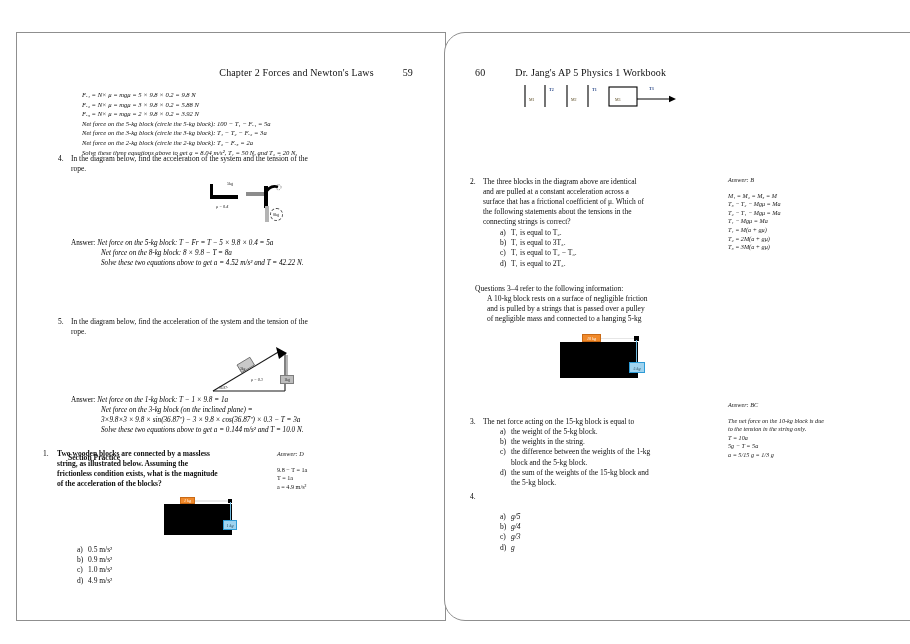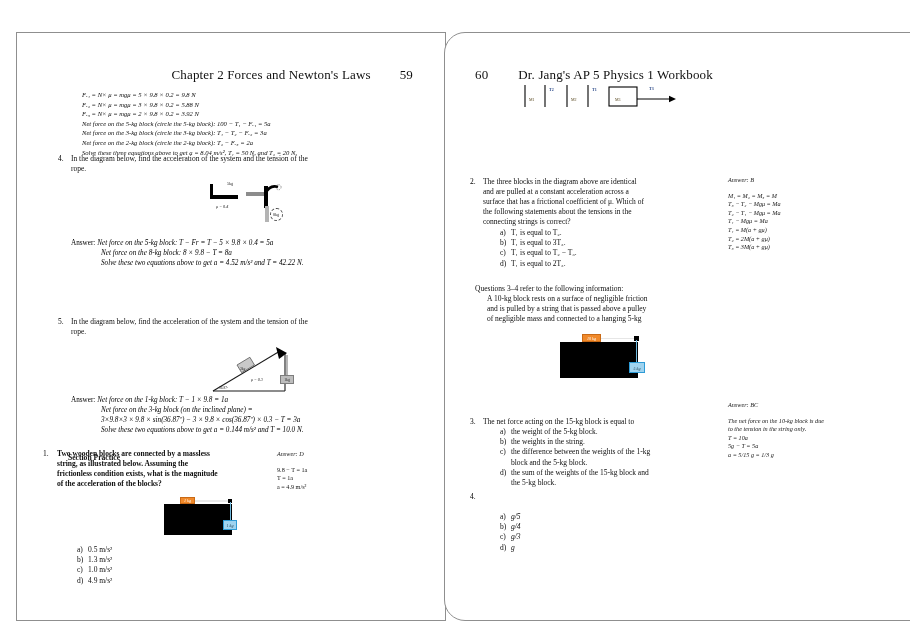--- a/index.html
+++ b/index.html
@@ -23,21 +23,21 @@
     border: 1px solid #8f8f8f;
   }
   #page-left  { left: 16px;  width: 430px; }
   #page-right { left: 444px; width: 519px; border-radius: 21px; }
 
   .page-inner { position: relative; width: 100%; height: 100%; }
 
   
   .runhead {
     position: absolute;
-    font-size: 13px;
+    font-size: 10px;
     color: #101010;
     letter-spacing: .15px;
     white-space: nowrap;
   }
   #rh-left  { top: 34px; right: 32px; }
   #rh-left .chap   { margin-right: 7px; }
   #rh-left .pgno   { margin-left: 22px; }
   #rh-right { top: 34px; left: 30px; }
   #rh-right .pgno  { margin-right: 30px; }
 
@@ -241,21 +241,21 @@
         <div class="blkbox" style="left:7px; top:9px; width:68px; height:31px;"></div>
         <div class="tag-orange" style="left:23px; top:2px; width:15px; height:7px;">1 kg</div>
         <div class="line" style="left:38px; top:5.4px; width:34px; height:1.2px; background:#e9e9e9;"></div>
         <div class="blkbox" style="left:71px; top:4px; width:4px; height:4px;"></div>
         <div class="line" style="left:73px; top:7px; width:1.1px; height:20px; background:#6fb9de;"></div>
         <div class="tag-blue" style="left:66px; top:25px; width:14px; height:10px; line-height:10px;">1 kg</div>
       </div>
 
       <div class="blk choices" style="left:60px; top:512px;">
         <div><span class="lbl">a)</span><span>0.5 m/s²</span></div>
-        <div><span class="lbl">b)</span><span>1.3 m/s²</span></div>
+        <div><span class="lbl">b)</span><span>0.9 m/s²</span></div>
         <div><span class="lbl">c)</span><span>1.0 m/s²</span></div>
         <div><span class="lbl">d)</span><span>4.9 m/s²</span></div>
       </div>
 
     </div>
   </div>
 
   <div class="page" id="page-right">
     <div class="page-inner">
 
@@ -304,21 +304,21 @@
         <div class="ln ans-ital">T₂ − T₁ − Mgμ = Ma</div>
         <div class="ln ans-ital">T₁ − Mgμ = Ma</div>
         <div class="ln ans-ital">T₁ = M(a + gμ)</div>
         <div class="ln ans-ital">T₂ = 2M(a + gμ)</div>
         <div class="ln ans-ital">T₃ = 3M(a + gμ)</div>
       </div>
 
       <div class="blk qtext" style="left:30px; top:251px; width:235px;">
         <div>Questions 3–4 refer to the following information:</div>
         <div style="padding-left:12px;">A 10-kg block rests on a surface of negligible friction</div>
-        <div style="padding-left:12px;">and is pulled by a string that is passed above a pulley</div>
+        <div style="padding-left:12px;">and is pulled by a strings that is passed over a pulley</div>
         <div style="padding-left:12px;">of negligible mass and connected to a hanging 5-kg</div>
       </div>
 
       <div class="dia" style="left:112px; top:298px; width:120px; height:55px;">
         <div class="blkbox" style="left:3px; top:11px; width:78px; height:36px;"></div>
         <div class="tag-orange" style="left:25px; top:3px; width:19px; height:8px; line-height:8px;">10 kg</div>
         <div class="line" style="left:44px; top:6.6px; width:34px; height:1.3px; background:#e6e6e6;"></div>
         <div class="blkbox" style="left:77px; top:5px; width:4.5px; height:4.5px;"></div>
         <div class="line" style="left:79px; top:9px; width:1.2px; height:24px; background:#6fb9de;"></div>
         <div class="tag-blue" style="left:72px; top:31px; width:16px; height:11px; line-height:11px;">5 kg</div>

